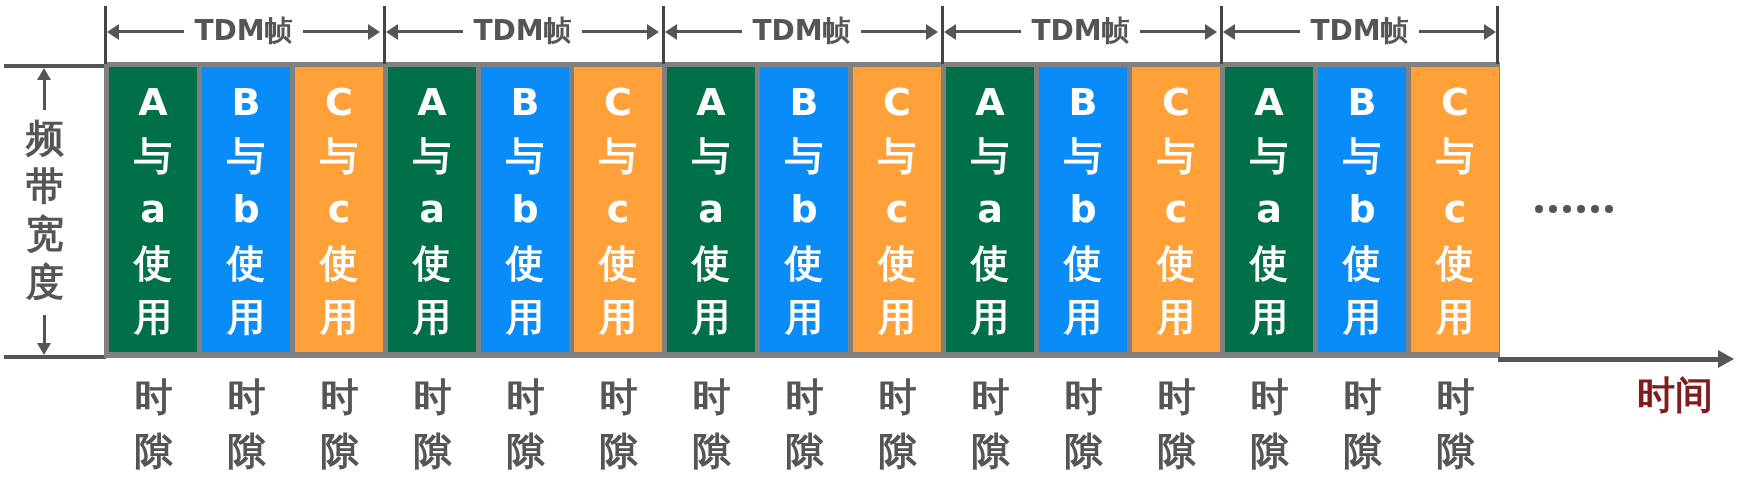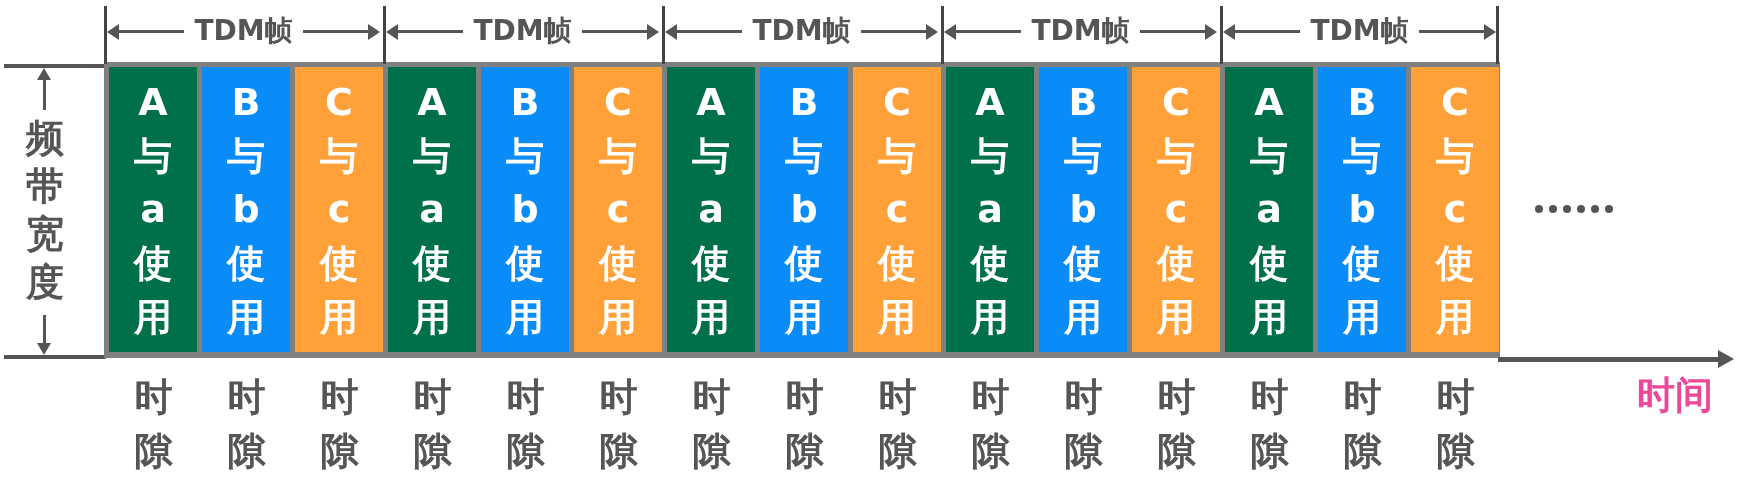--- a/index.html
+++ b/index.html
@@ -140,21 +140,21 @@
       <span>C</span>
       <span>与</span>
       <span>c</span>
       <span>使</span>
       <span>用</span>
     </div>
   </div>
 
 <div class="line" style="left:1498px;top:357px;width:222px;height:5px;"></div>
 <div class="abs" style="left:1718px;top:350px;width:0;height:0;border-top:9px solid transparent;border-bottom:9px solid transparent;border-left:16px solid #555;"></div>
-<div class="abs" style="left:1637px;top:372px;font-size:38px;font-weight:bold;color:#ec4899;line-height:46px;">时间</div>
+<div class="abs" style="left:1637px;top:372px;font-size:38px;font-weight:bold;color:#7f1d1d;line-height:46px;">时间</div>
 <div class="abs" style="left:1535px;top:205px;display:flex;gap:6px;">
   <i style="width:8px;height:8px;border-radius:50%;background:#555;display:block"></i>
   <i style="width:8px;height:8px;border-radius:50%;background:#555;display:block"></i>
   <i style="width:8px;height:8px;border-radius:50%;background:#555;display:block"></i>
   <i style="width:8px;height:8px;border-radius:50%;background:#555;display:block"></i>
   <i style="width:8px;height:8px;border-radius:50%;background:#555;display:block"></i>
   <i style="width:8px;height:8px;border-radius:50%;background:#555;display:block"></i>
 </div>
 
 <div id="ts-row">

